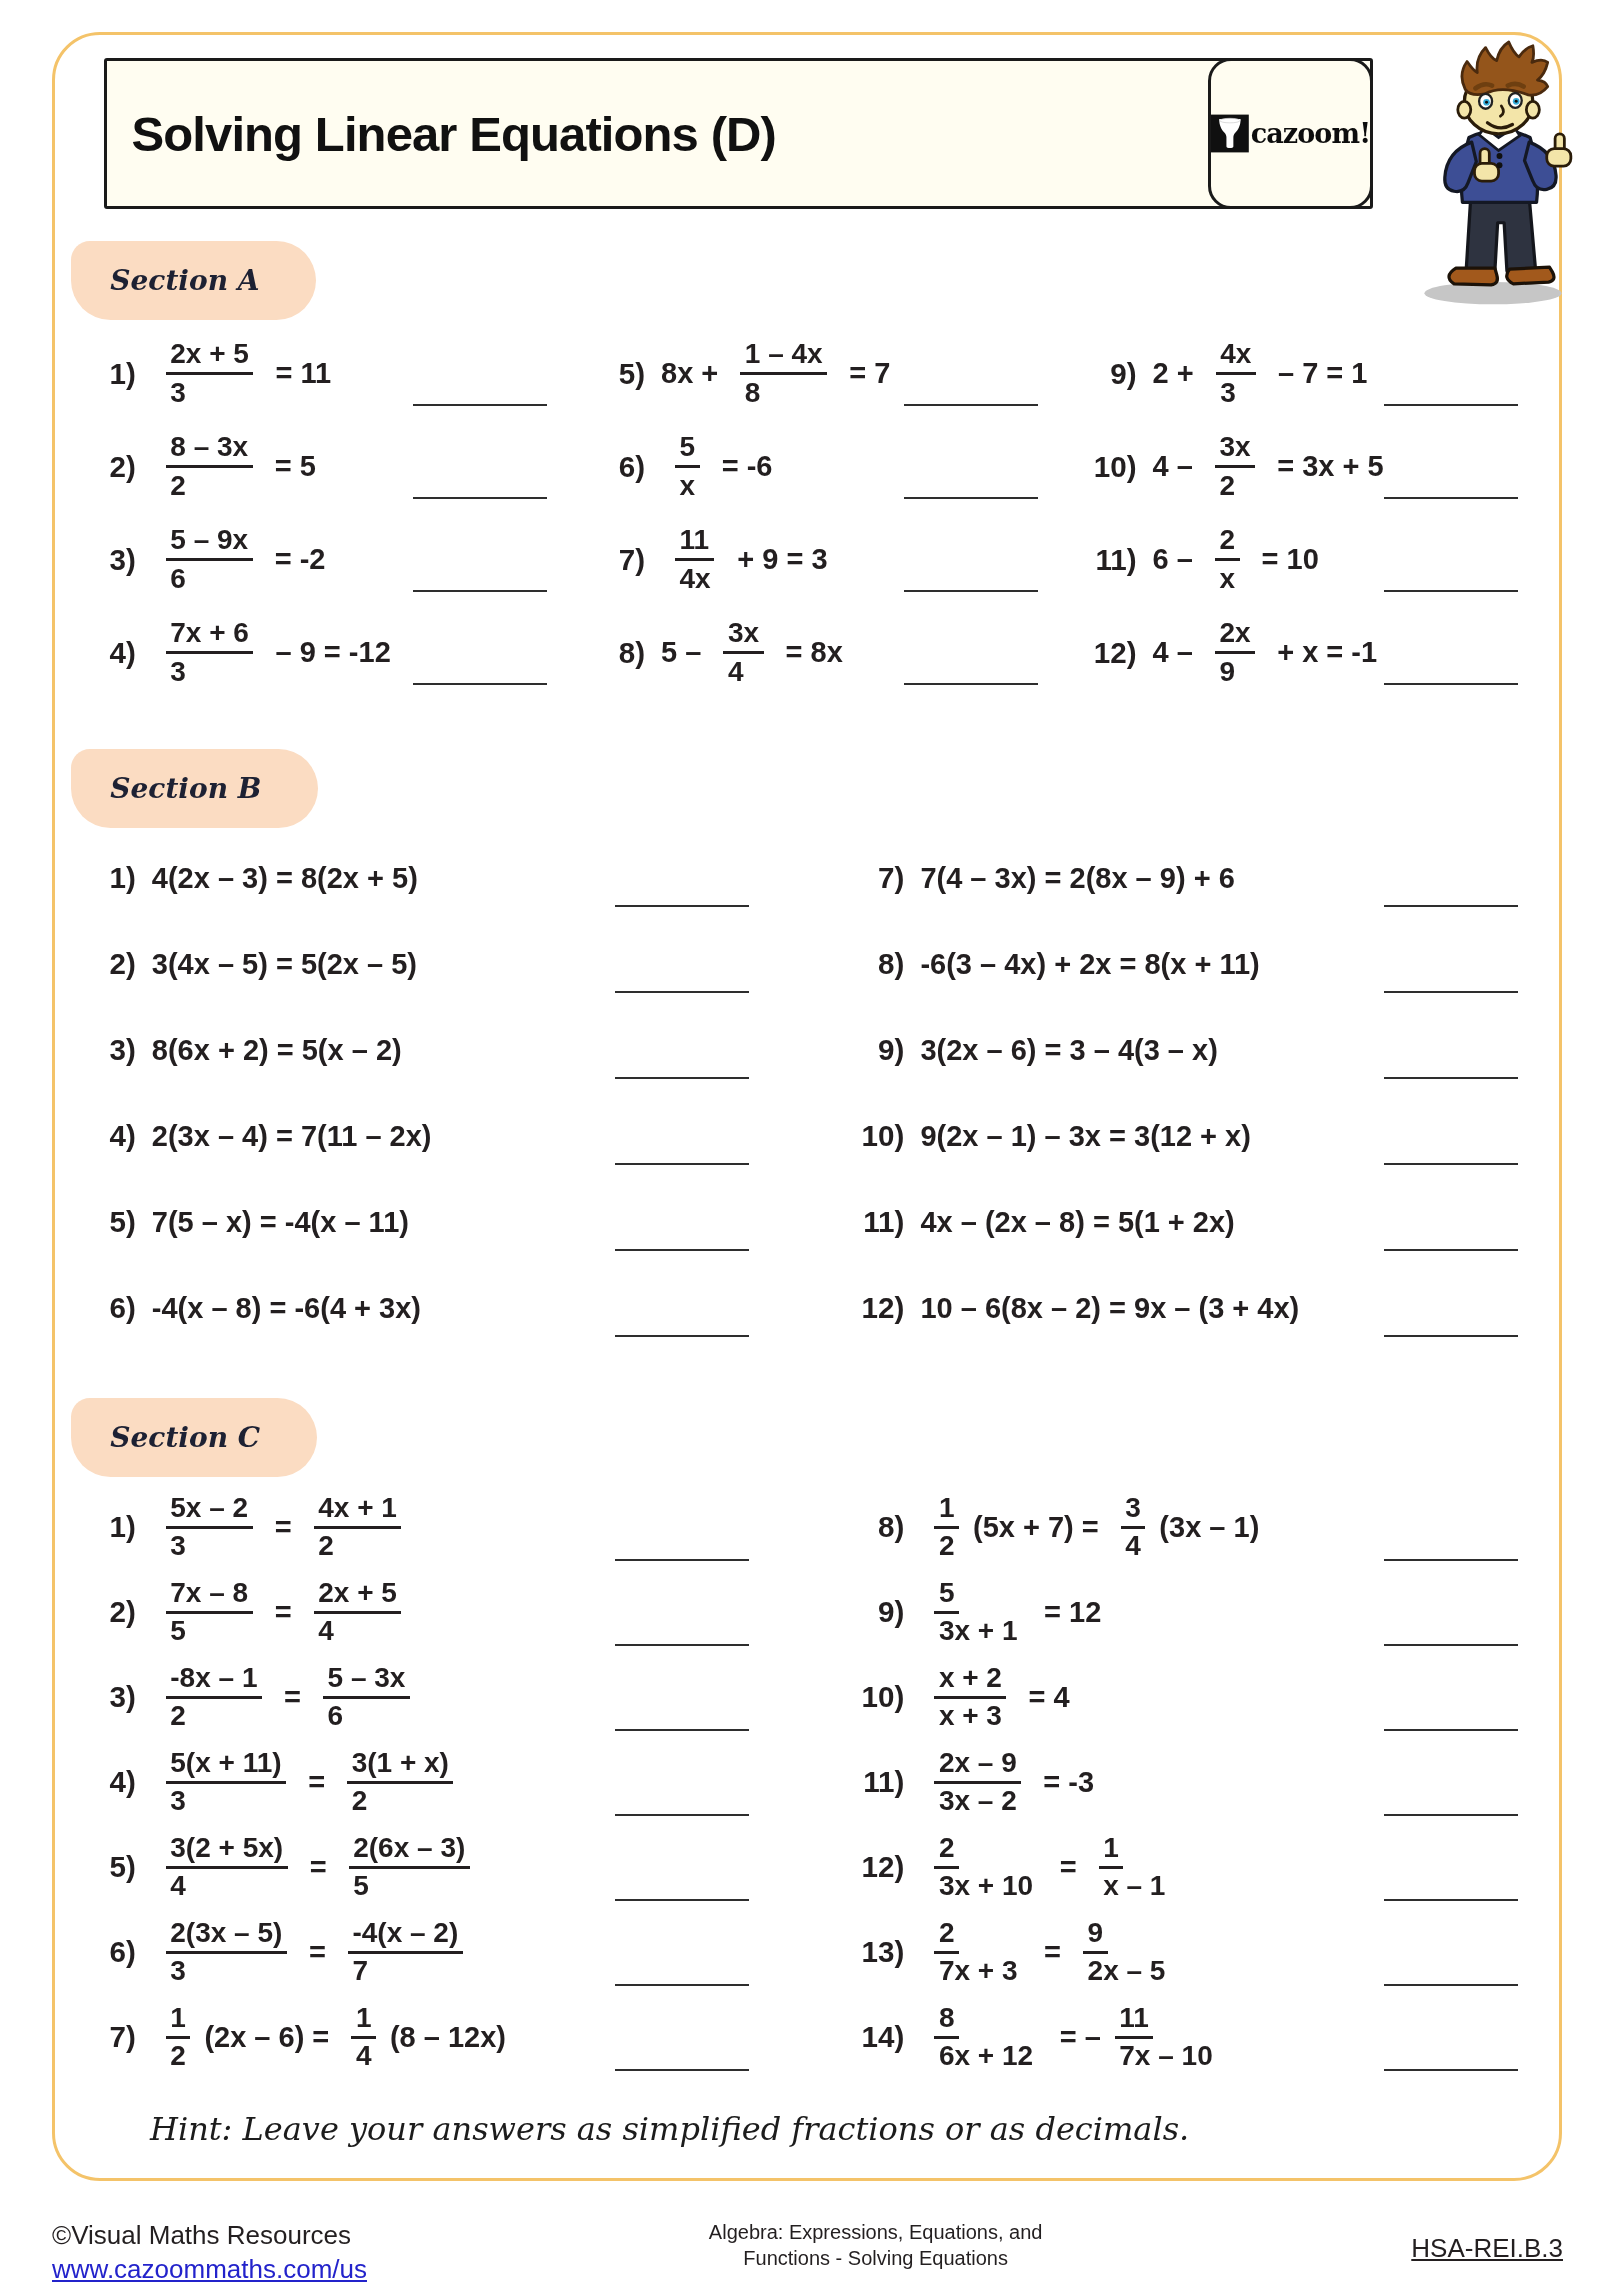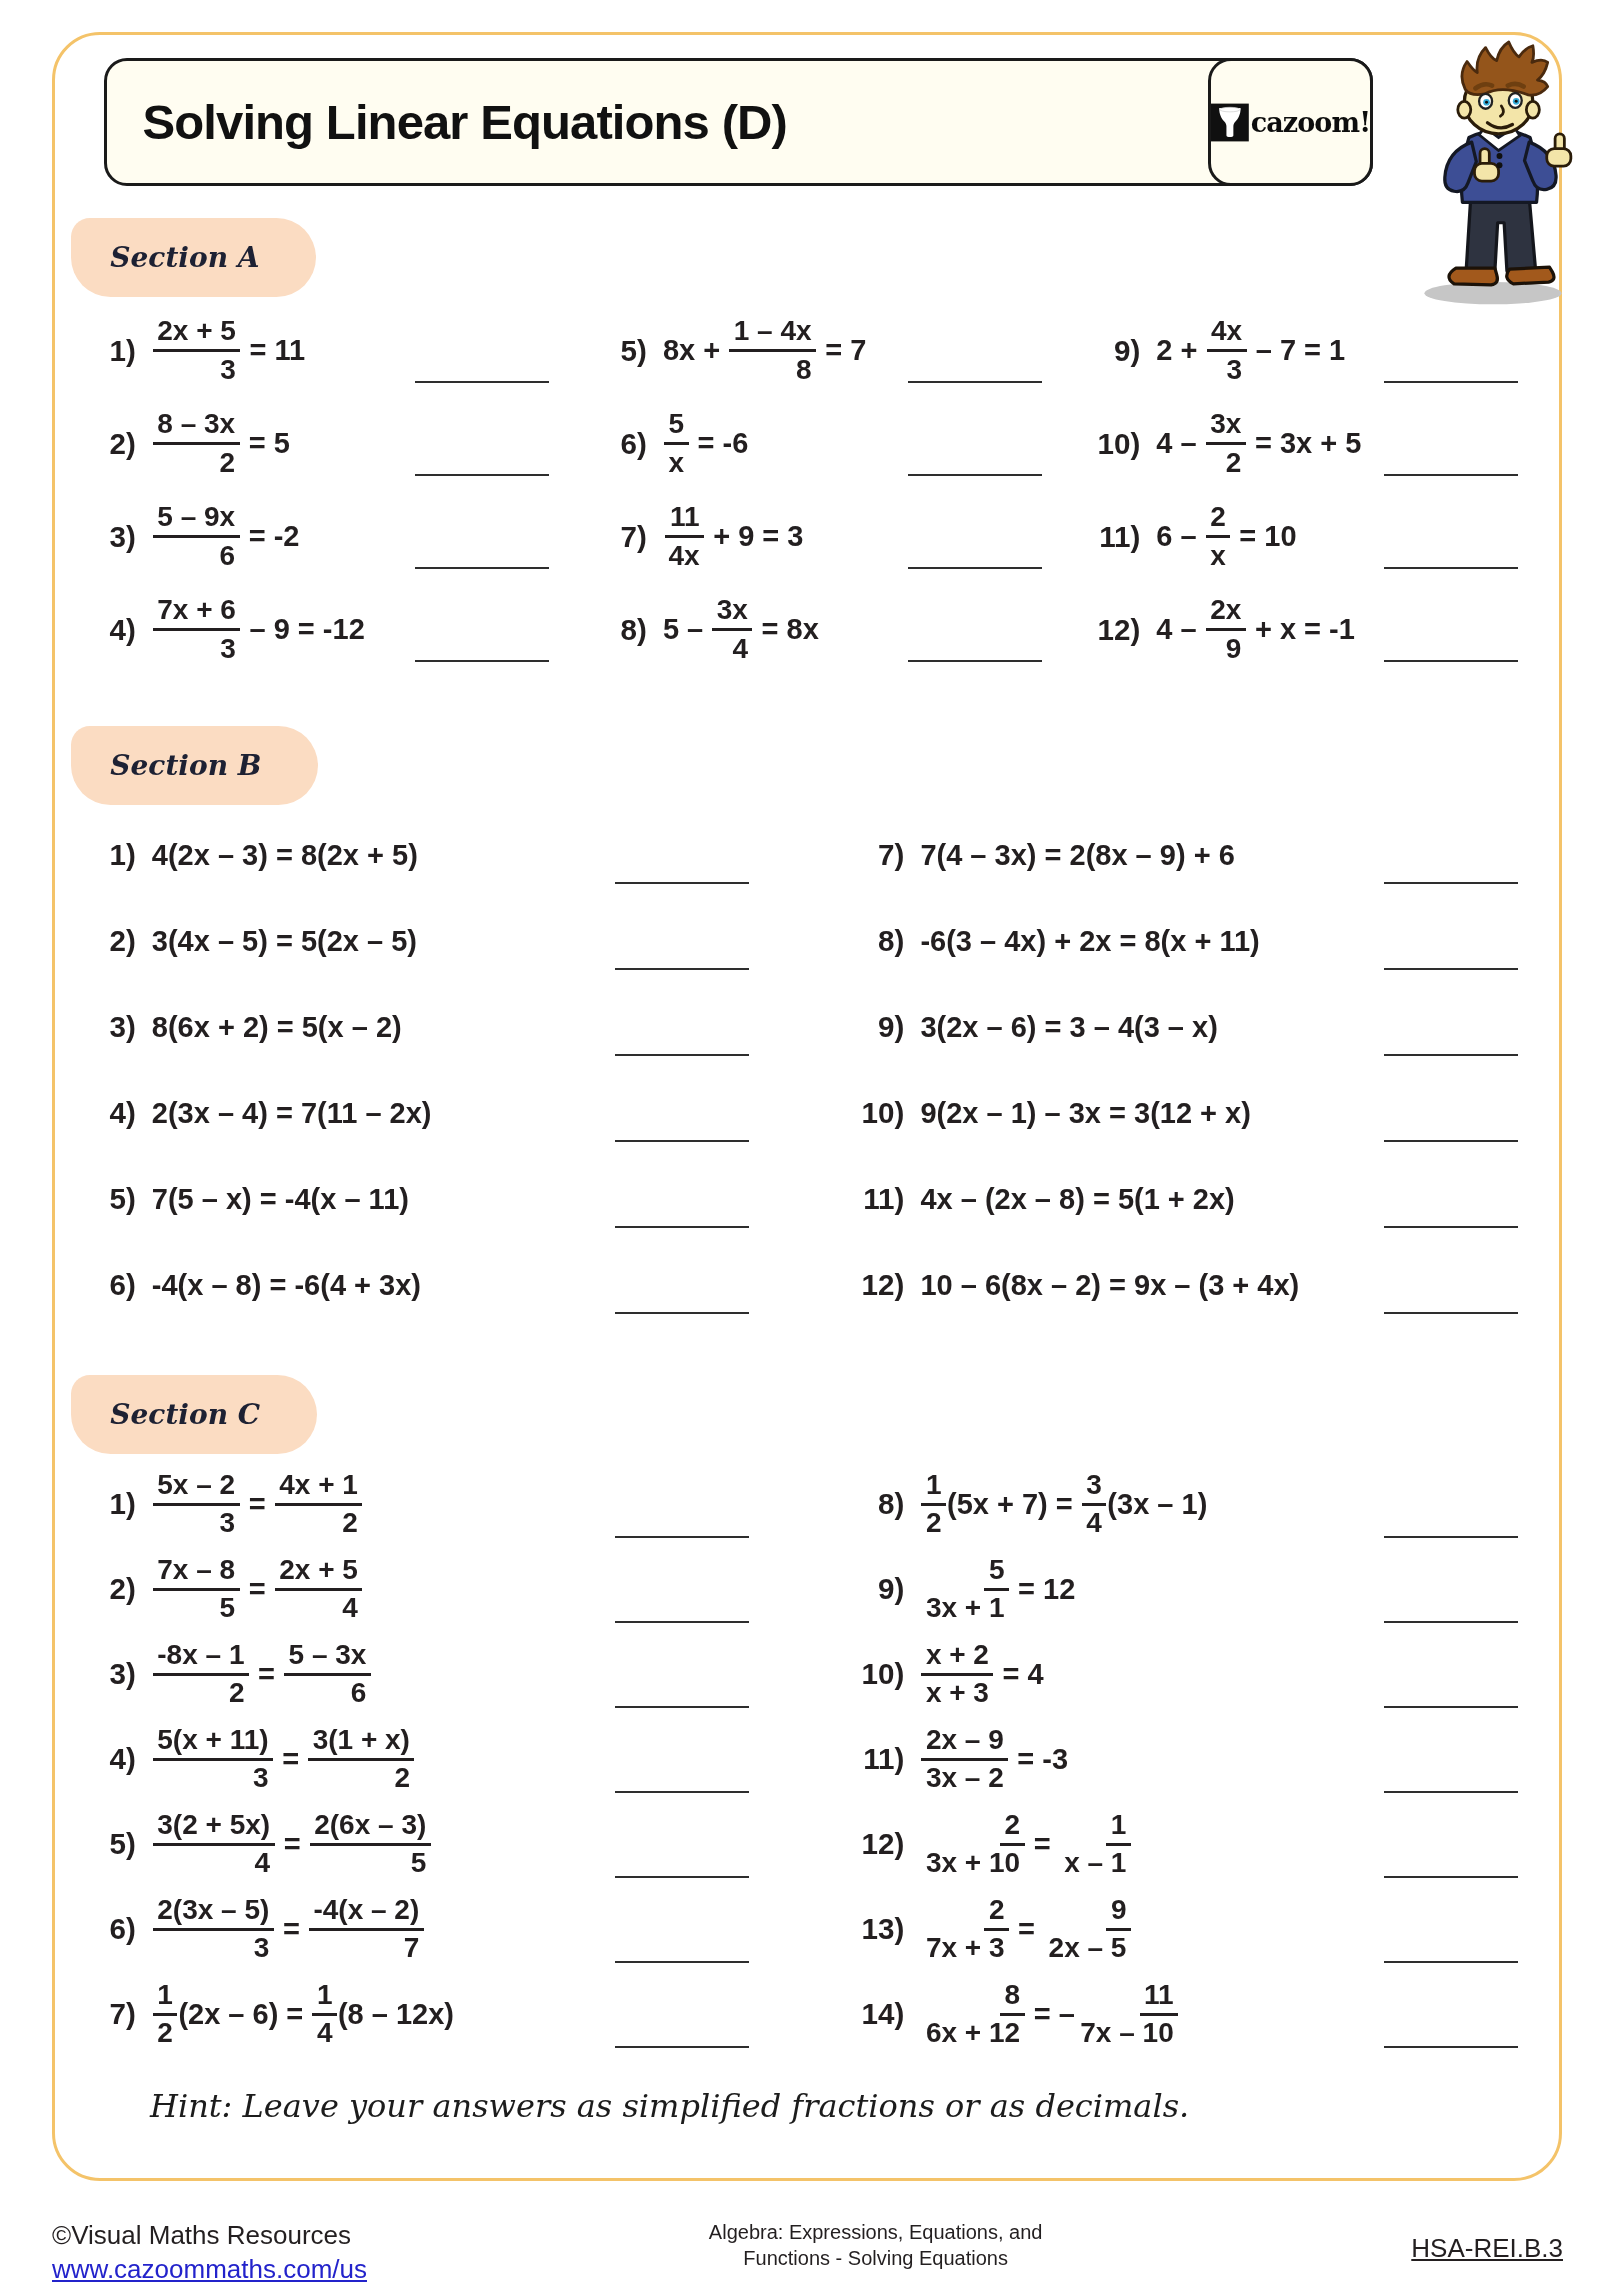--- a/index.html
+++ b/index.html
@@ -7,22 +7,22 @@
     --ink:#231F20; --badge-ink:#1D2133; --link:#2323CB;
   }
   *{margin:0;padding:0;box-sizing:border-box;}
   body{width:1622px;height:2293px;background:#fff;font-family:"Liberation Sans",sans-serif;color:var(--ink);}
   .page{position:relative;width:1622px;height:2293px;overflow:hidden;}
 
   .container{position:absolute;left:52px;top:32px;width:1510px;height:2149px;
     border:3.6px solid var(--accent);border-radius:48px;background:#fff;
     padding:23px 36px 0 36px;}
 
-  .titlebox{position:relative;margin:0 150px 0 12.5px;height:128px;background:var(--cream);
-    border:3.1px solid #1a1a1a;border-radius:23px;display:flex;align-items:center;padding-left:36px;}
+  .titlebox{position:relative;margin:0 150px 0 12.5px;height:151px;background:var(--cream);
+    border:3.1px solid #1a1a1a;border-radius:3px;display:flex;align-items:center;padding-left:25px;}
   .titlebox h1{font-size:49px;font-weight:bold;letter-spacing:-0.9px;color:#111;}
   .logo{position:absolute;right:-3.1px;top:-3.1px;bottom:-3.1px;width:165px;background:var(--cream);
     border:3.1px solid #1a1a1a;border-radius:23px;display:flex;
     align-items:center;justify-content:center;gap:1.8px;}
   .logo .brand{font-family:"DejaVu Serif",serif;font-weight:bold;font-size:27px;color:#0d0d0d;letter-spacing:-0.9px;}
 
   .badge{display:inline-block;margin-left:-19.7px;margin-top:32px;background:var(--badge);
     padding:23px 57px 23px 39px;border-radius:21.5px 45px 45px 45px;
     font-family:"DejaVu Serif",serif;font-style:italic;font-weight:bold;font-size:28px;color:var(--badge-ink);}
   .badge-b{margin-top:50px;}
@@ -32,21 +32,21 @@
   .grid-a{grid-template-columns:1.04fr 1fr 0.96fr;}
   .grid-b,.grid-c{grid-template-columns:1fr 1fr;column-gap:107px;}
   .col{display:flex;flex-direction:column;}
   .prob{display:flex;align-items:center;padding-right:5.4px;}
   .grid-a .prob{height:93px;}
   .grid-b .prob{height:86px;}
   .grid-c .prob{height:85px;}
   .pnum{flex:none;width:59px;text-align:right;padding-right:16px;font-weight:bold;font-size:29.6px;white-space:nowrap;}
   .eq{display:flex;align-items:center;font-weight:bold;font-size:29px;white-space:pre;}
   .eq span{white-space:pre;}
-  .frac{display:inline-flex;flex-direction:column;align-items:flex-end;margin:0 1px;font-size:28px;line-height:1.08;}
+  .frac{display:inline-flex;flex-direction:column;align-items:flex-start;margin:0 14px;font-size:28px;line-height:1.08;}
   .frac .nm{padding:0 4.5px 2.7px;border-bottom:3.1px solid var(--ink);}
   .frac .dn{padding:2.7px 4.5px 0;}
   .ansline{flex:none;width:134px;border-bottom:2.7px solid #2e2e2e;align-self:flex-end;margin-bottom:14.3px;margin-left:auto;}
   .grid-c .ansline{margin-bottom:9px;}
 
   .hint{margin:30px 0 6px 59px;font-family:"DejaVu Serif",serif;font-style:italic;font-size:32px;color:#1c1c1c;}
 
   .boy{position:absolute;right:5.4px;top:30px;width:235px;height:278px;}
 
   .footer{position:absolute;left:0;right:0;top:2196px;display:flex;align-items:flex-start;padding:23px 59px 0 52px;}

